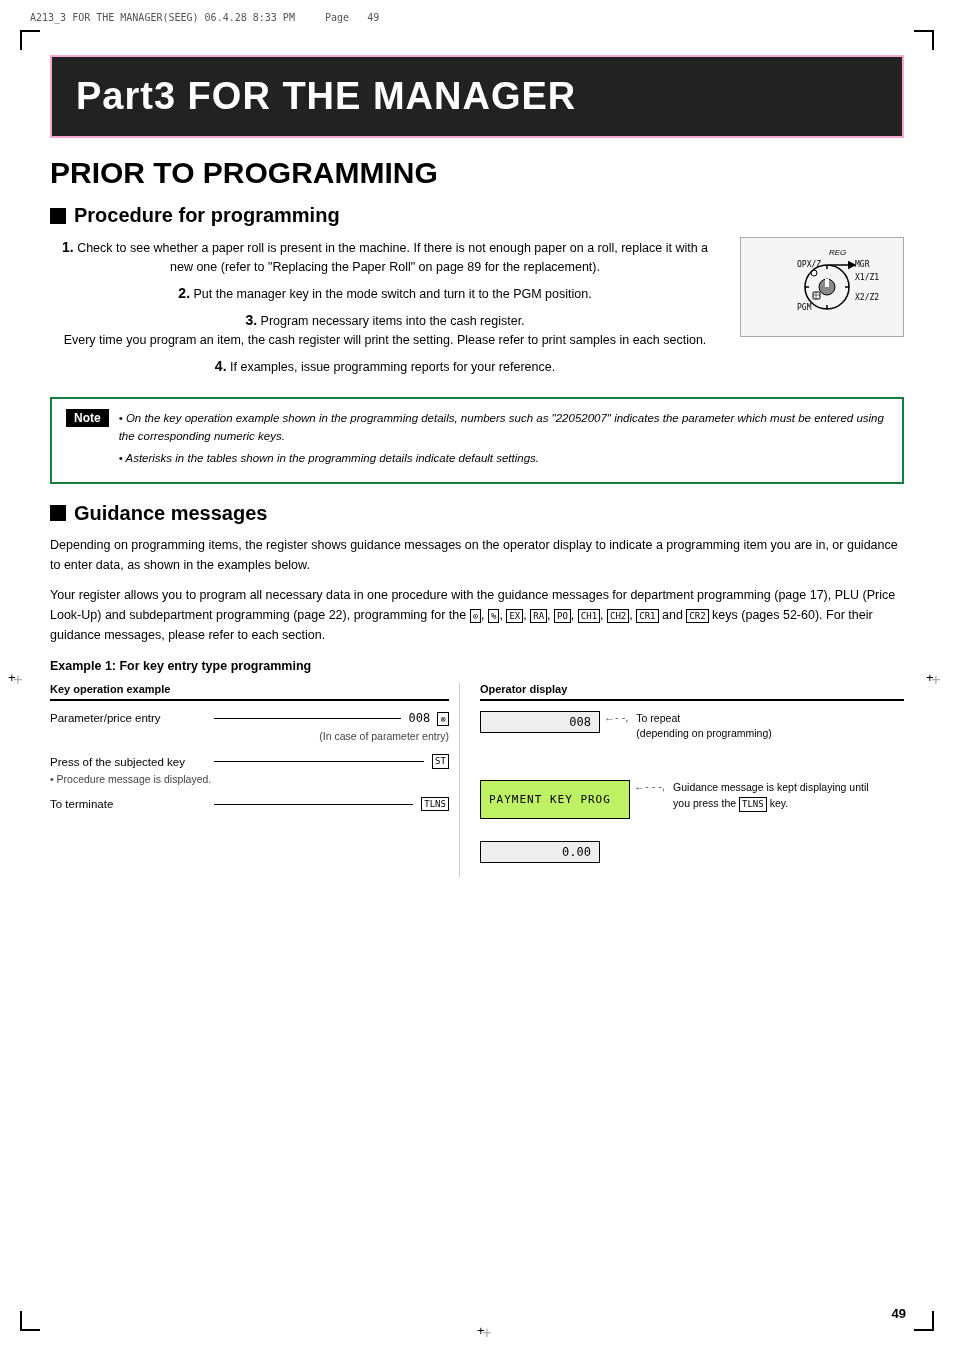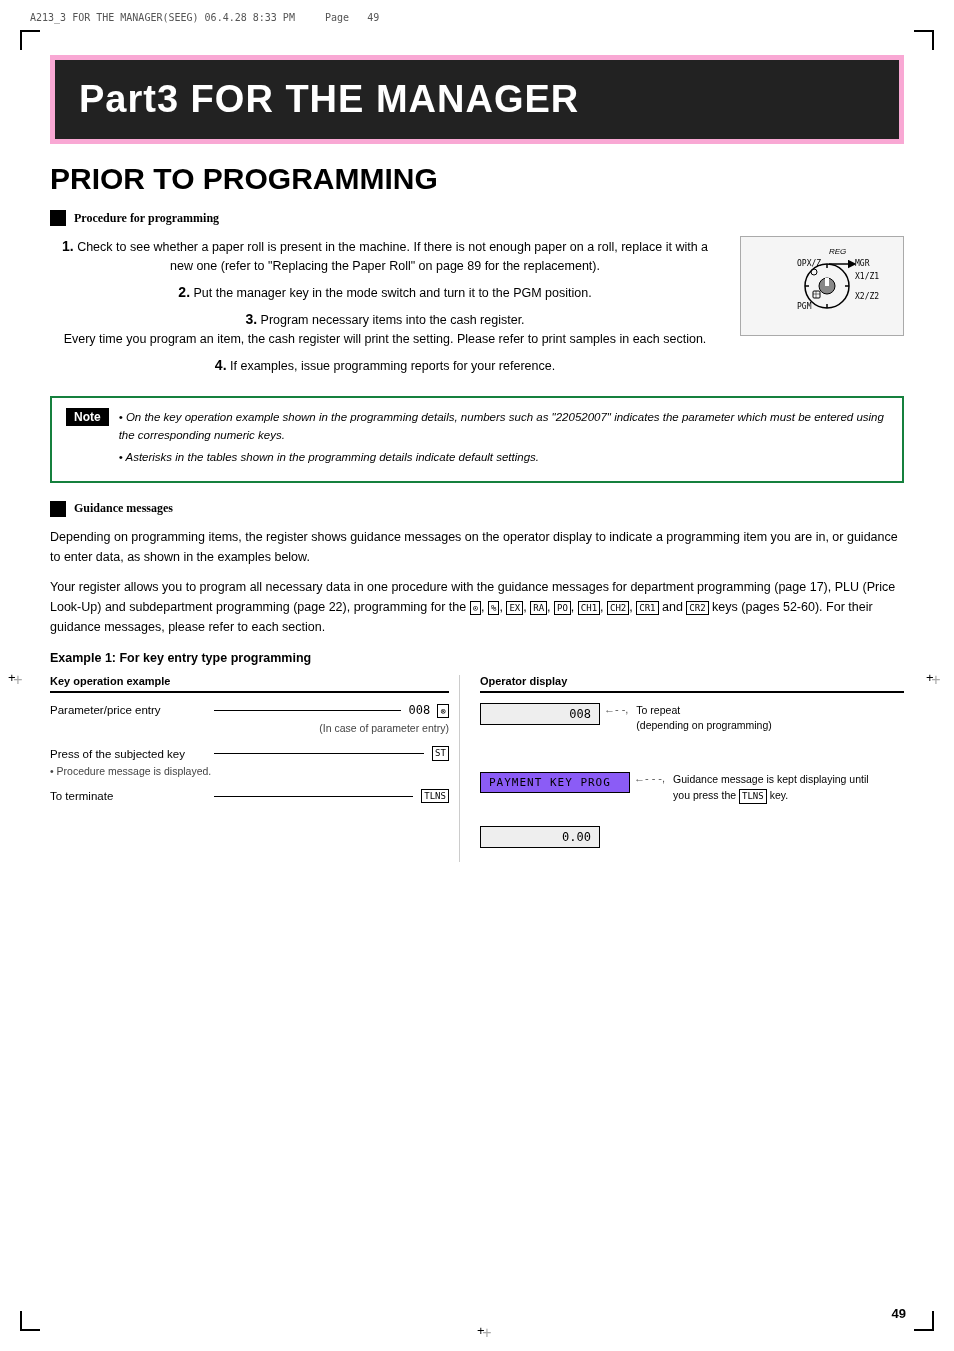--- a/index.html
+++ b/index.html
@@ -53,21 +53,21 @@
 
     .main-content {
       padding: 55px 50px 40px 50px;
     }
 
     .part-title-box {
       background: #222;
       color: #fff;
       padding: 18px 24px;
       margin-bottom: 18px;
-      border: 5px solid #f9a8d4;
+      border: 2px solid #f9a8d4;
     }
 
     .part-title-box h1 {
       font-size: 38px;
       font-weight: 900;
       font-family: Arial, Helvetica, sans-serif;
       letter-spacing: 1px;
     }
 
     .section-title {
@@ -87,23 +87,22 @@
     .subsection-header .square-icon {
       width: 16px;
       height: 16px;
       background: #000;
       display: inline-block;
       margin-right: 8px;
       flex-shrink: 0;
     }
 
     .subsection-header h2 {
-      font-size: 12px;
-      font-weight: bold;
-      font-family: Liberation Serif, serif;
+      font-size: 20px;
+      font-weight: bold;
     }
 
     .procedure-area {
       display: flex;
       gap: 20px;
       margin-bottom: 14px;
     }
 
     .procedure-text {
       flex: 1;
@@ -239,22 +238,22 @@
       padding: 3px 8px;
       font-family: monospace;
       font-size: 12px;
       display: inline-block;
       min-width: 120px;
       text-align: right;
     }
 
     .display-full {
       border: 1px solid #000;
-      background: #8b5cf6;
-      padding: 3px 8px;
+      background: #bef264;
+      padding: 12px 8px;
       font-family: monospace;
       font-size: 11px;
       display: inline-block;
       min-width: 150px;
       text-align: left;
       letter-spacing: 1px;
     }
 
     .dashed-arrow {
       color: #555;

